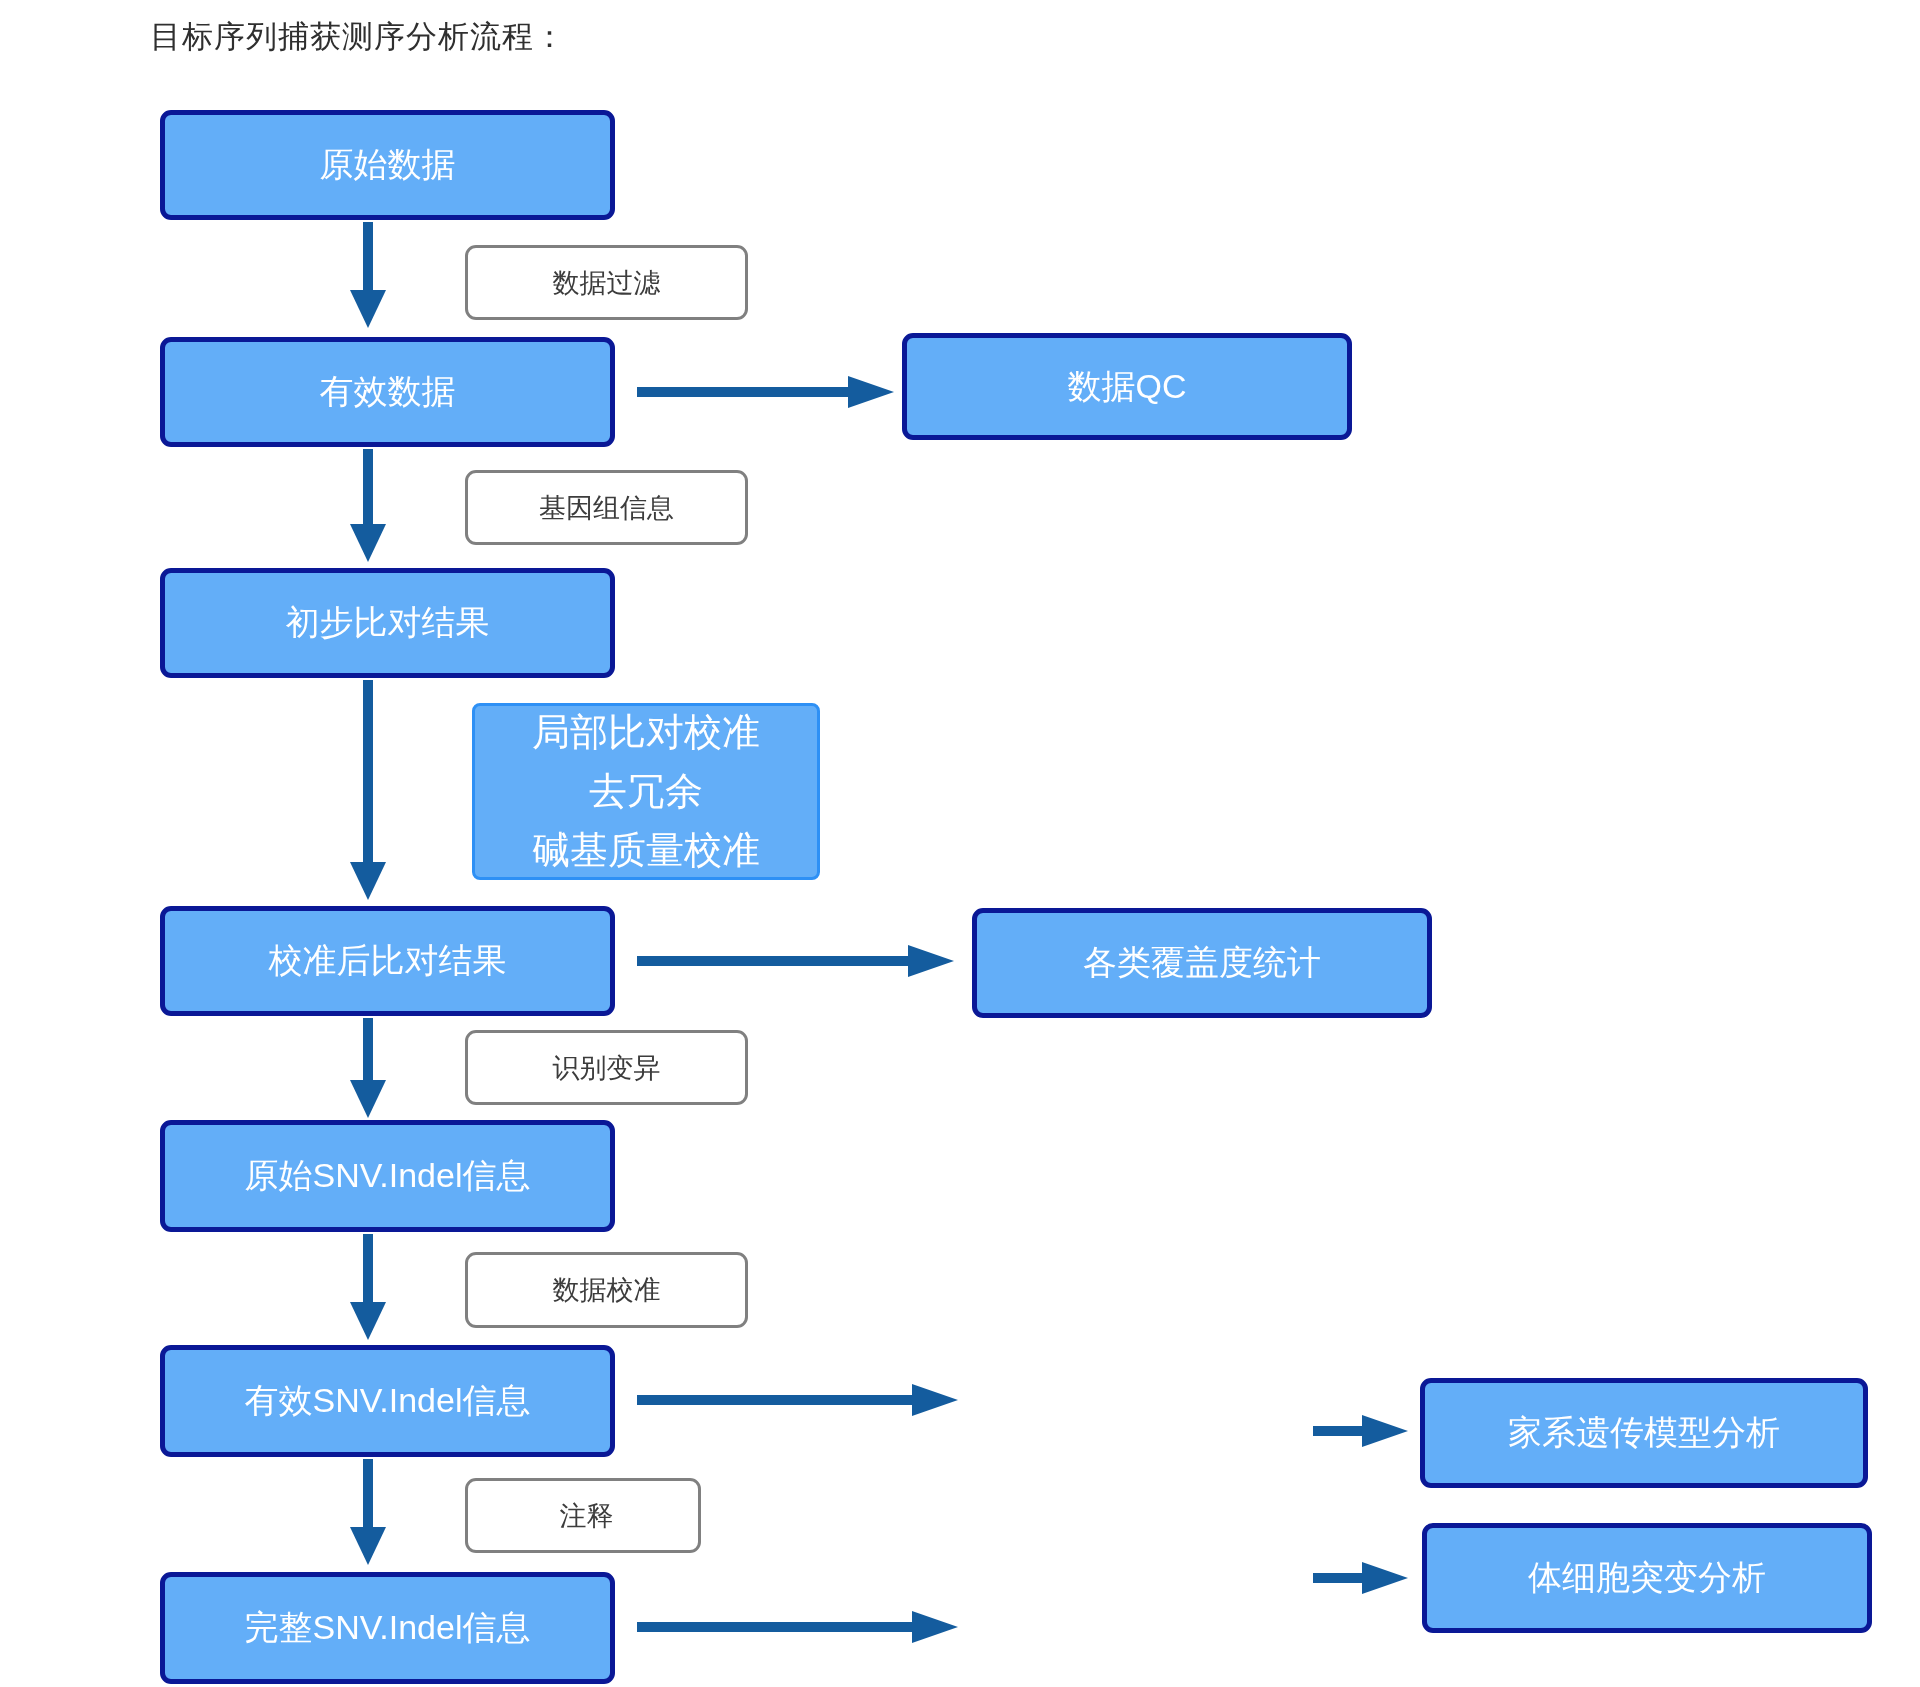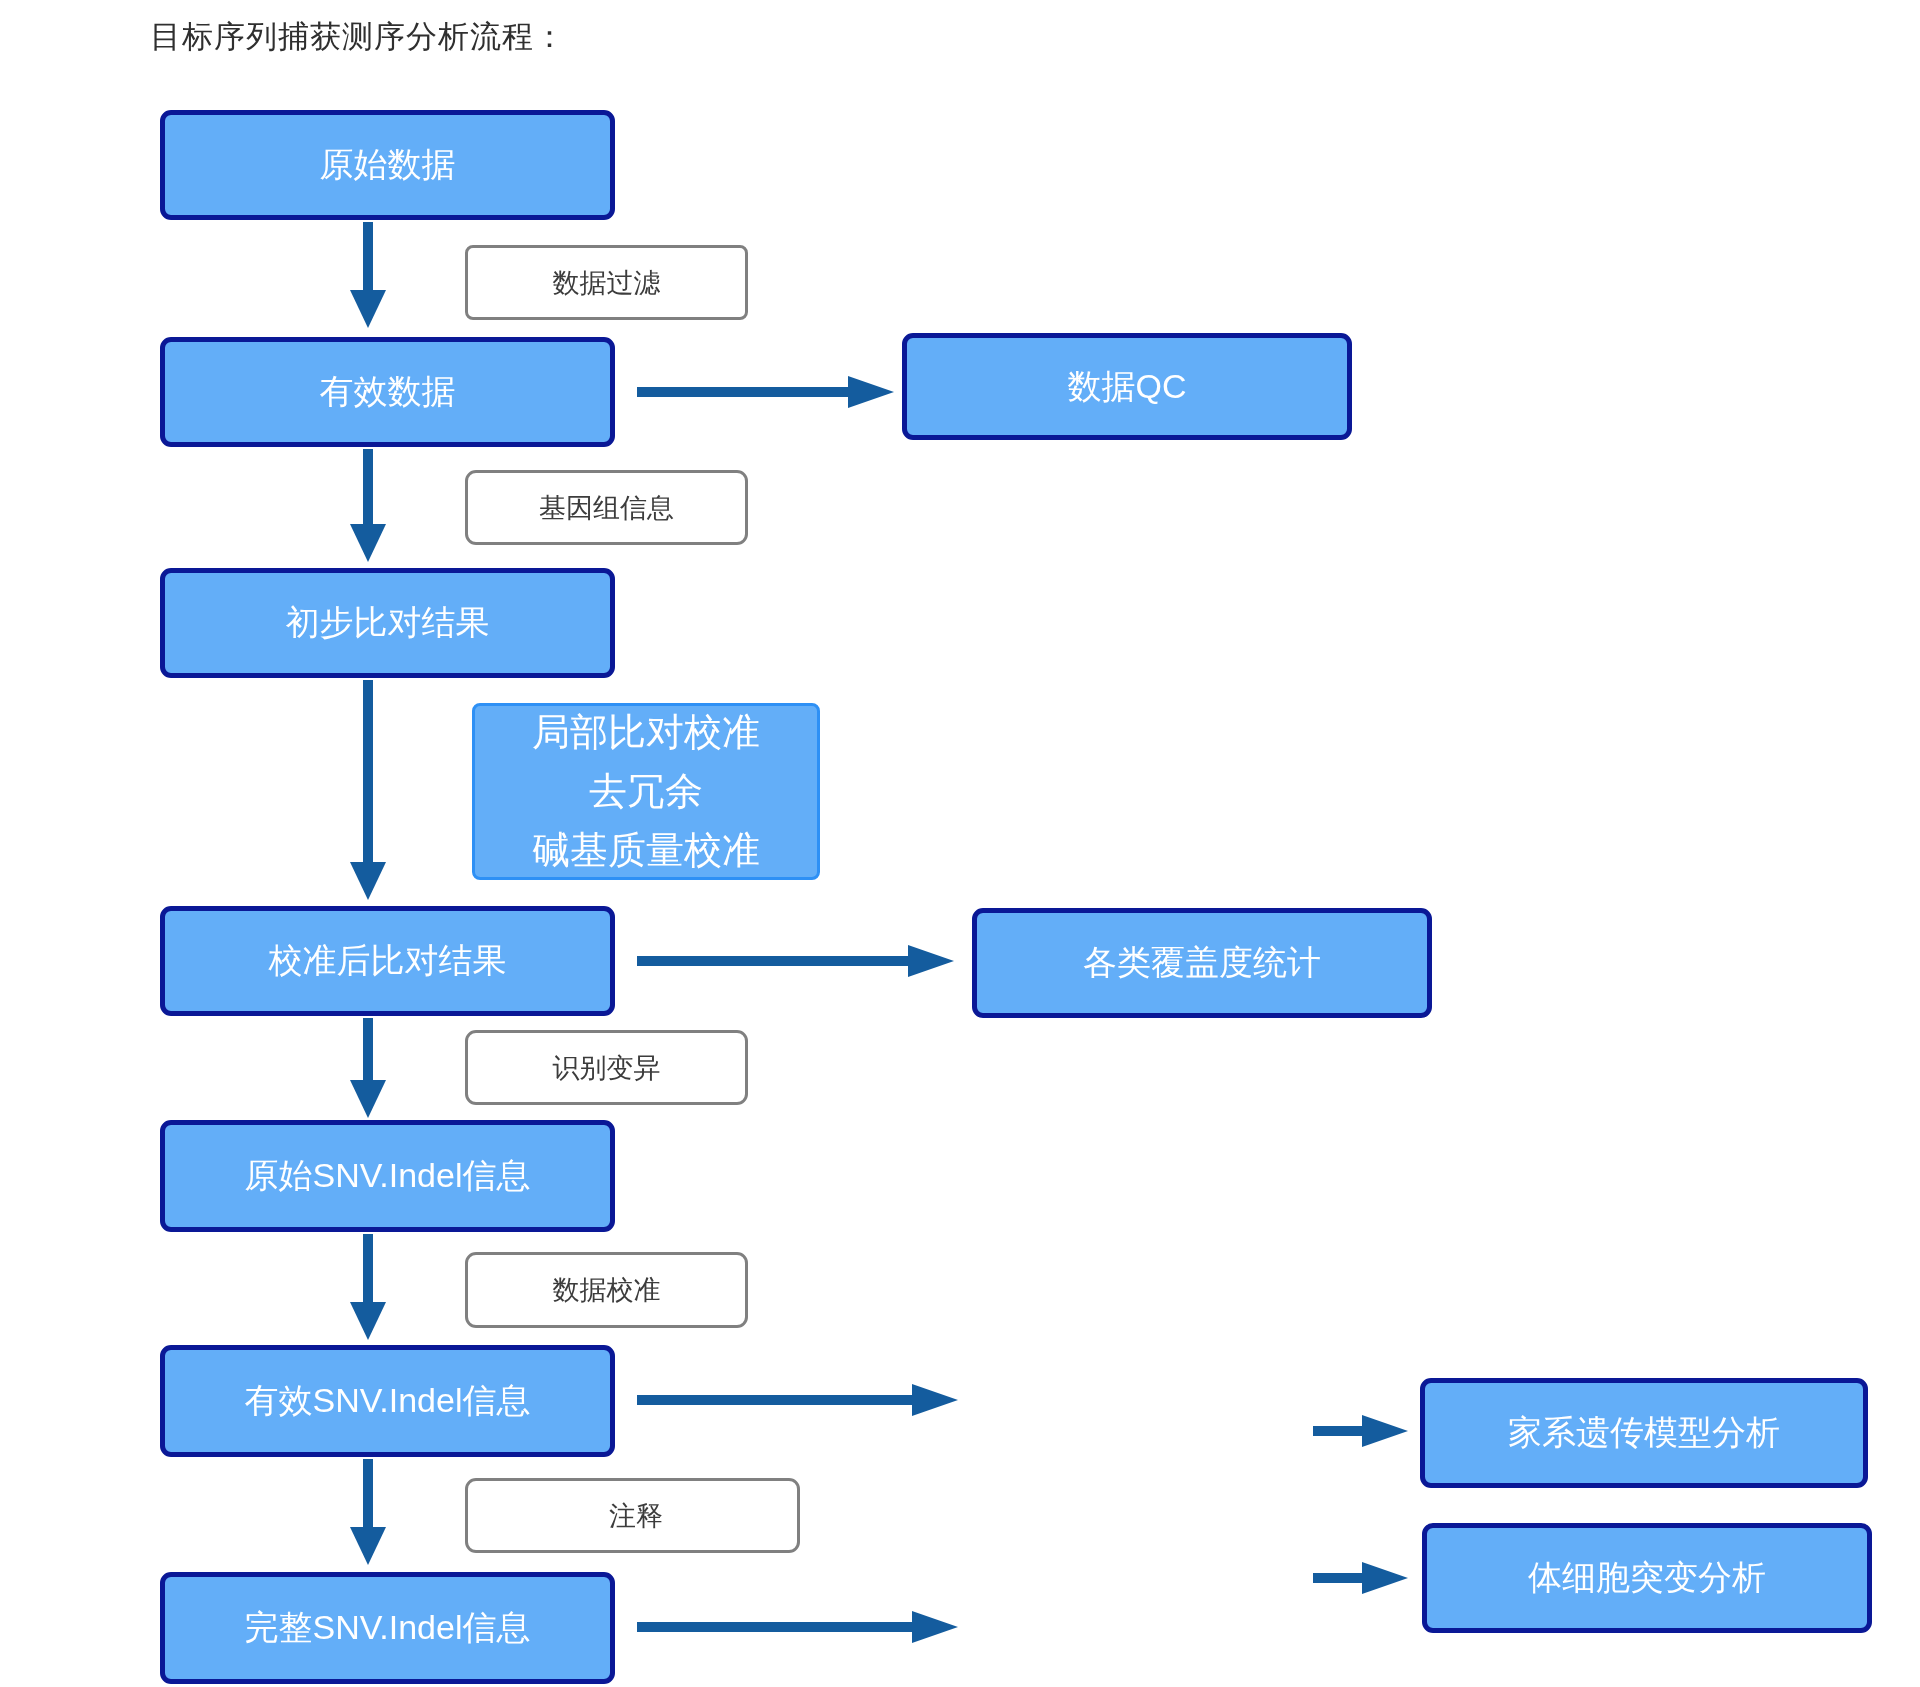--- a/index.html
+++ b/index.html
@@ -82,29 +82,29 @@
 
   <div class="node process" style="left:902px;  top:333px;  width:450px; height:107px;">数据QC</div>
 
   <div class="node process" style="left:972px;  top:908px;  width:460px; height:110px;">各类覆盖度统计</div>
 
 
   <div class="node process" style="left:1420px; top:1378px; width:448px; height:110px;">家系遗传模型分析</div>
 
   <div class="node process" style="left:1422px; top:1523px; width:450px; height:110px;">体细胞突变分析</div>
 
-  <div class="node label-white" style="left:465px; top:245px;  width:283px; height:75px;border-radius:8px;">数据过滤</div>
+  <div class="node label-white" style="left:465px; top:245px;  width:283px; height:75px;">数据过滤</div>
 
   <div class="node label-white" style="left:465px; top:470px;  width:283px; height:75px;">基因组信息</div>
 
   <div class="node label-white" style="left:465px; top:1030px; width:283px; height:75px;">识别变异</div>
 
   <div class="node label-white" style="left:465px; top:1252px; width:283px; height:76px;">数据校准</div>
 
-  <div class="node label-white" style="left:465px; top:1478px; width:335px; height:75px;padding-left:7px;">注释</div>
+  <div class="node label-white" style="left:465px; top:1478px; width:236px; height:75px;padding-left:7px;">注释</div>
 
   <div class="node label-blue" style="left:472px; top:703px; width:348px; height:177px;">
     <div>局部比对校准</div>
     <div>去冗余</div>
     <div>碱基质量校准</div>
   </div>
 
   <div class="shaft-v" style="left:363px; top:222px;  height:70px;"></div>
   <div class="head-down" style="left:350px; top:290px;"></div>
 

